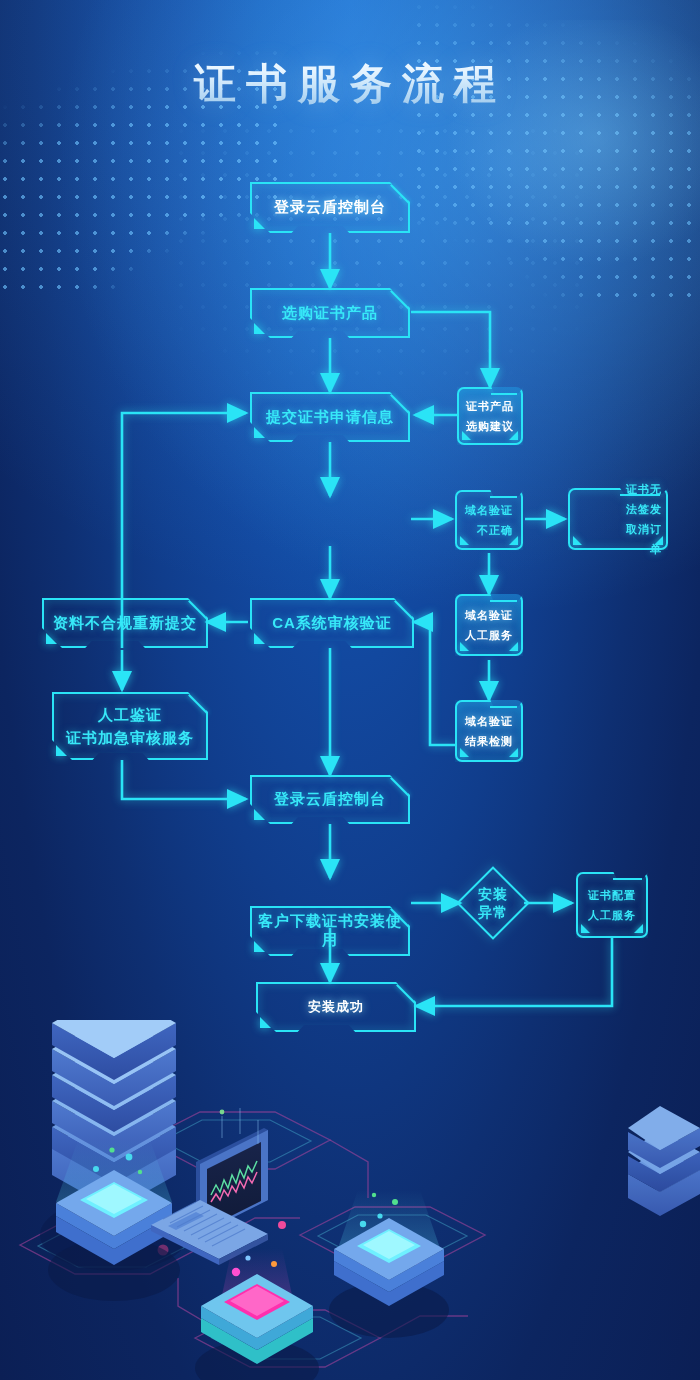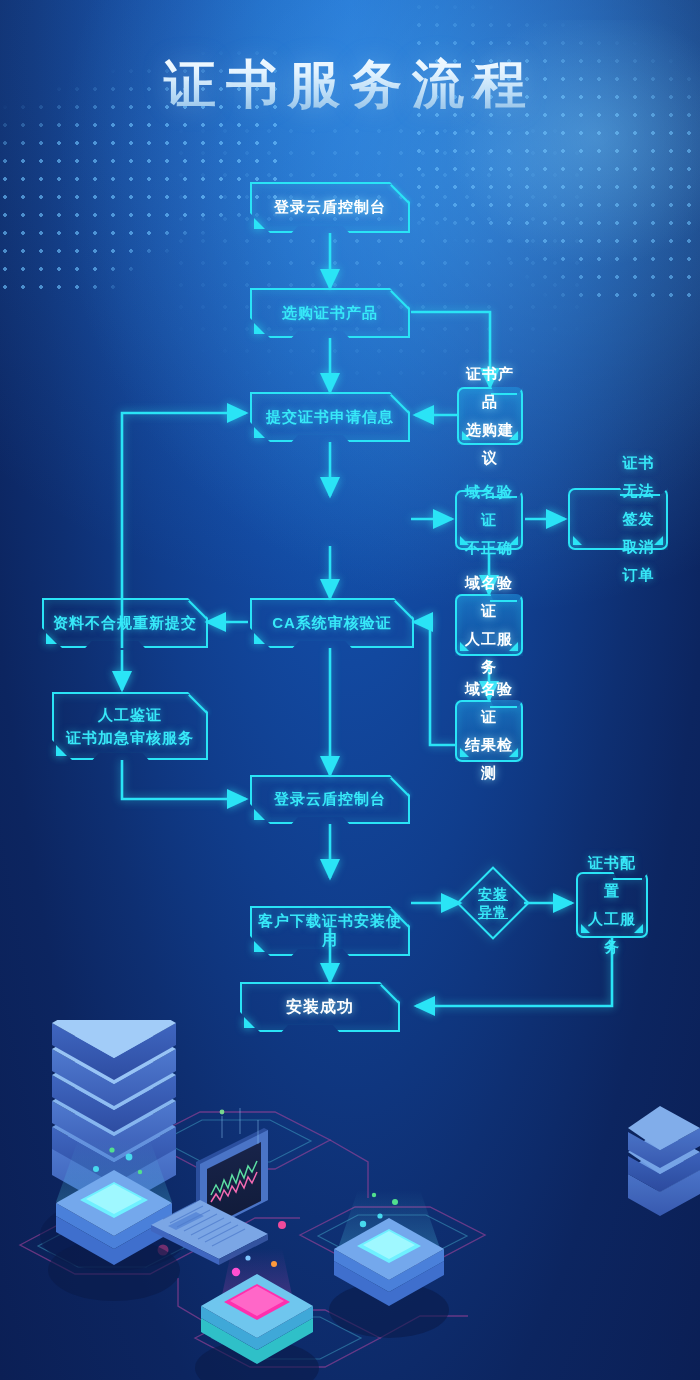--- a/index.html
+++ b/index.html
@@ -41,21 +41,21 @@
   .glow-tr{
     position:absolute; right:-30px; top:20px; width:300px; height:260px;
     background:radial-gradient(ellipse at 55% 45%, rgba(135,215,255,.30) 0%, rgba(135,215,255,0) 64%);
     pointer-events:none;
   }
 
   
   .title{
     position:absolute; left:0; right:0; top:46px;
     text-align:center;
-    font-size:52px; line-height:76px; font-weight:bold;
+    font-size:42px; line-height:76px; font-weight:bold;
     letter-spacing:10px;
     background:linear-gradient(180deg,#ffffff 0%,#eaf6ff 34%,#bcdcf6 62%,#7fb3de 100%);
     -webkit-background-clip:text; background-clip:text;
     color:transparent; -webkit-text-fill-color:transparent;
     text-shadow:0 0 26px rgba(180,225,255,.28);
     user-select:none;
   }
 
   
   #flow{ position:absolute; inset:0; }
@@ -92,21 +92,21 @@
   
   .node.main .tri{
     position:absolute; z-index:2; left:4px; bottom:4px;
     width:0; height:0;
     border-left:11px solid #2ae4f6; border-top:11px solid transparent;
     filter:drop-shadow(0 0 4px rgba(42,228,246,.8));
   }
 
   
   .node.side{
-    font-size:15px; line-height:28px;
+    font-size:11px; line-height:20px;text-align:right;
   }
   .node.side .frame{
     position:absolute; inset:0; z-index:1;
     border:2px solid #2ae4f6; border-radius:7px;
     filter:drop-shadow(0 0 4px rgba(42,228,246,.55));
     clip-path:polygon(
       0 0, 52% 0, 56% 6px, 94% 6px, 100% 0, 100% 100%, 0 100%);
   }
   .node.side .frame::after{
     content:""; position:absolute; left:52%; top:4px; right:6%;
@@ -303,33 +303,33 @@
 
     <div class="node main" style="left:250px; top:878px; width:160px; height:50px;margin-top:28px;">
       <div class="frame"></div>
       <div class="acc"></div>
       <div class="tri"></div>
       <div class="lbl">客户下载证书安装使用</div>
     </div>
 
     <div class="node diamond" style="left:458px; top:868px; width:70px; height:70px;">
       <div class="frame"></div>
-      <div class="lbl" style="white-space:pre-line;text-decoration:underline;">安装
+      <div class="lbl" style="white-space:pre-line;">安装
 异常</div>
     </div>
 
     <div class="node side" style="left:576px; top:872px; width:72px; height:66px;">
       <div class="frame"></div>
       <div class="tri-l"></div>
       <div class="tri-r"></div>
       <div class="lbl" style="white-space:pre-line;">证书配置
 人工服务</div>
     </div>
 
-    <div class="node main white" style="left:240px; top:982px; width:160px; height:50px; font-size:16px;">
+    <div class="node main white" style="left:256px; top:982px; width:160px; height:50px; font-size:13px;">
       <div class="frame"></div>
       <div class="acc"></div>
       <div class="tri"></div>
       <div class="lbl">安装成功</div>
     </div>
 
   </div>
 
   <svg class="illus" viewBox="0 0 700 360">
     <defs>

